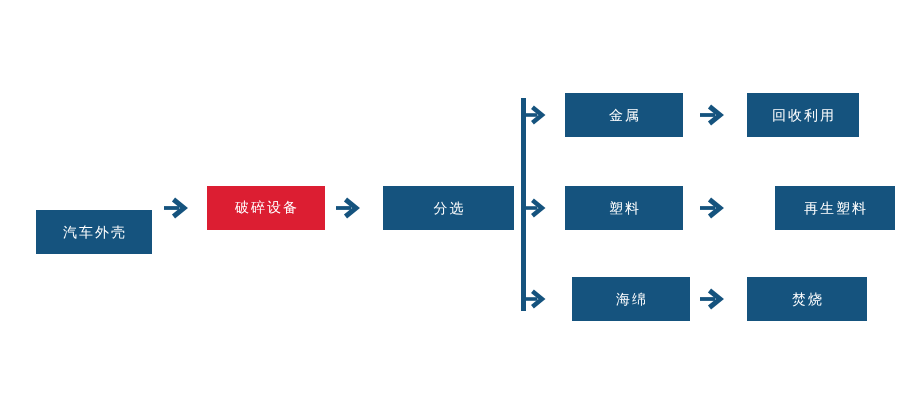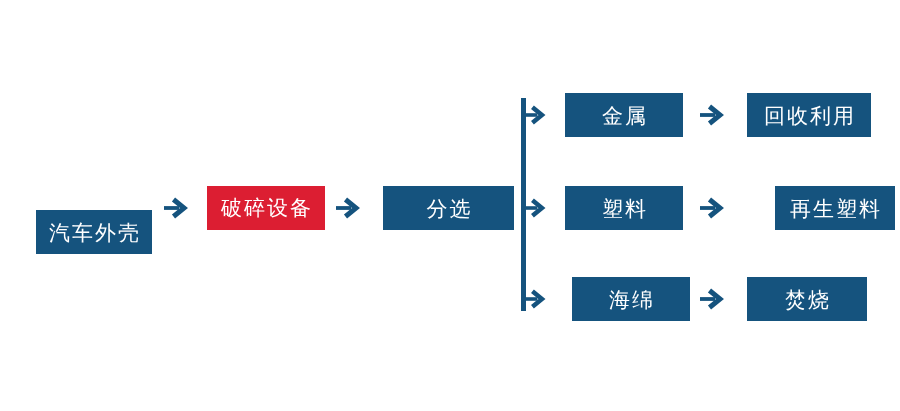--- a/index.html
+++ b/index.html
@@ -19,21 +19,21 @@
     position: relative;
     width: 900px; height: 411px;
     background: var(--bg);
   }
   .node {
     position: absolute;
     display: flex;
     align-items: center;
     justify-content: center;
     color: var(--text);
-    font-size: 21px;
+    font-size: 14px;
     letter-spacing: 2px;
     padding-left: 2px; 
     white-space: nowrap;
     line-height: 1;
   }
   .node.blue { background: var(--blue); }
   .node.red  { background: var(--red); font-family: Liberation Serif, serif; }
   .arrow { position: absolute; display: block; }
   .trunk {
     position: absolute;
@@ -76,21 +76,21 @@
   <svg class="arrow" style="left:523px; top:289px;" width="27" height="20" viewBox="0 0 30 22">
     <path d="M0 11 H16" stroke="var(--blue)" stroke-width="4" fill="none"></path>
     <path d="M10.5 2.5 L21 11 L10.5 19.5" stroke="var(--blue)" stroke-width="5" fill="none"></path>
   </svg>
 
   <div class="node blue" style="left:565px; top:93px; width:118px; height:44px;">金属</div>
   <svg class="arrow" style="left:699px; top:104px;" width="30" height="22" viewBox="0 0 30 22">
     <path d="M1 11 H16" stroke="var(--blue)" stroke-width="3.8" fill="none"></path>
     <path d="M10.5 2.5 L21 11 L10.5 19.5" stroke="var(--blue)" stroke-width="5" fill="none"></path>
   </svg>
-  <div class="node blue" style="left:747px; top:93px; width:124px; height:44px;">回收利用</div>
+  <div class="node blue" style="left:747px; top:93px; width:112px; height:44px;">回收利用</div>
 
   <div class="node blue" style="left:565px; top:186px; width:118px; height:44px;">塑料</div>
   <svg class="arrow" style="left:699px; top:197px;" width="30" height="22" viewBox="0 0 30 22">
     <path d="M1 11 H16" stroke="var(--blue)" stroke-width="3.8" fill="none"></path>
     <path d="M10.5 2.5 L21 11 L10.5 19.5" stroke="var(--blue)" stroke-width="5" fill="none"></path>
   </svg>
   <div class="node blue" style="left:775px; top:186px; width:120px; height:44px;">再生塑料</div>
 
   <div class="node blue" style="left:572px; top:277px; width:118px; height:44px;">海绵</div>
   <svg class="arrow" style="left:699px; top:288px;" width="30" height="22" viewBox="0 0 30 22">

